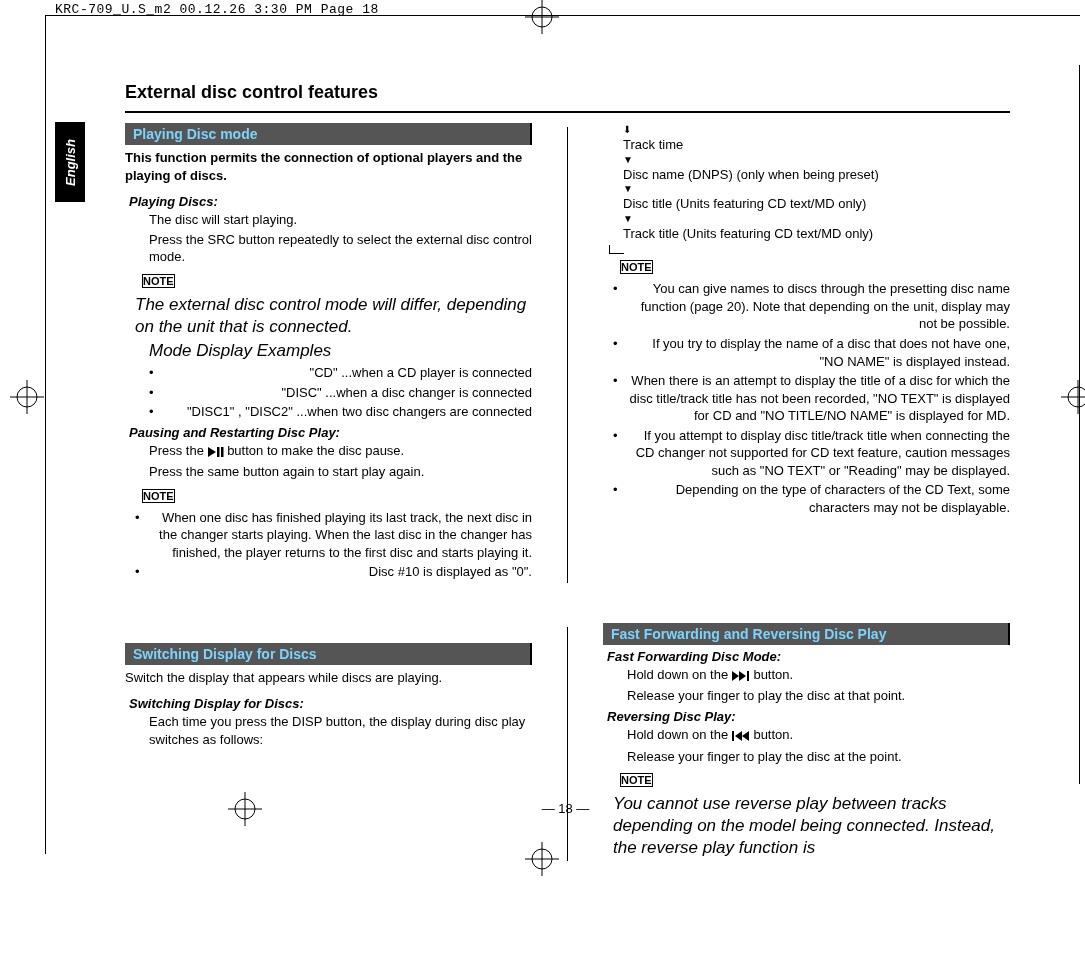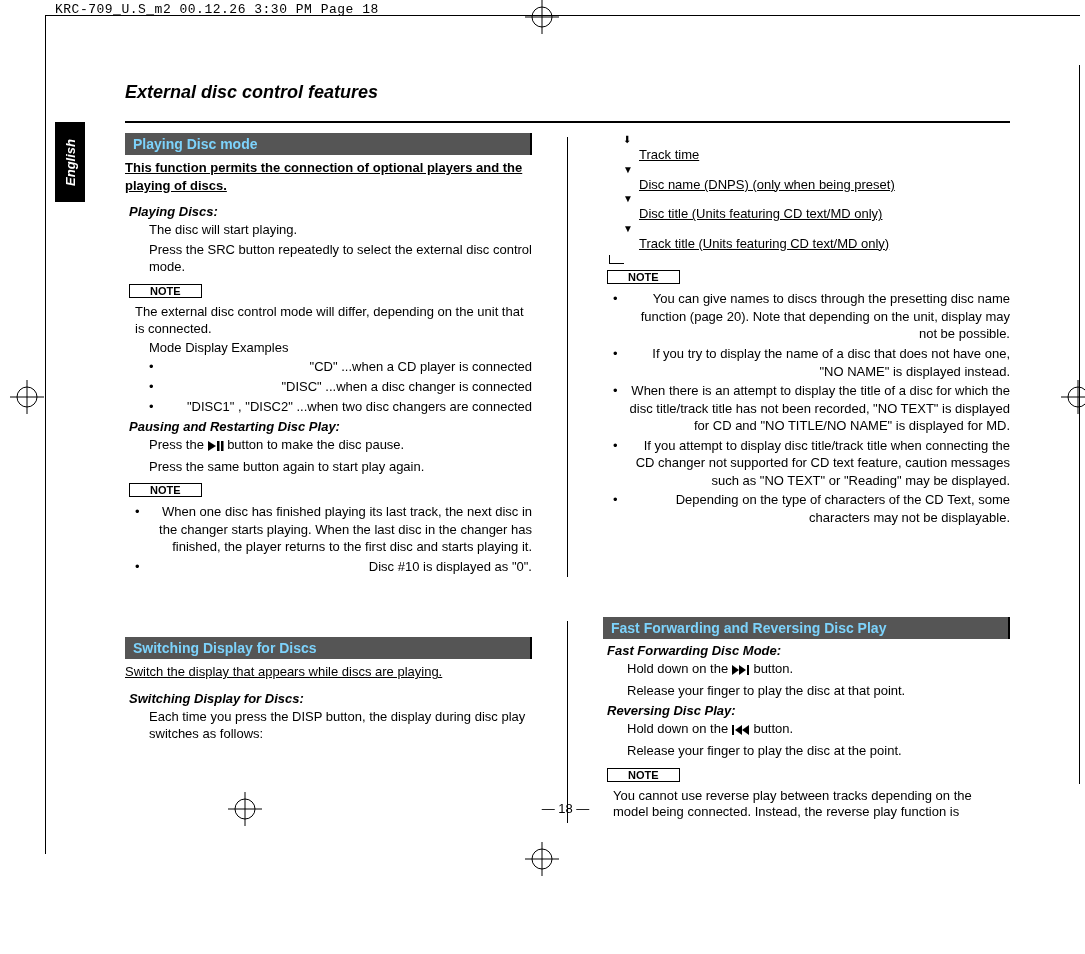--- a/index.html
+++ b/index.html
@@ -58,25 +58,24 @@
     white-space: nowrap;
   }
   .content {
     position: absolute;
     top: 82px;
     left: 125px;
     right: 75px;
     bottom: 130px;
   }
   .section-title {
-    font-style: italic;
     font-weight: bold;
     font-size: 18px;
     border-bottom: 2px solid #000;
-    padding-bottom: 18px;
+    padding-bottom: 8px;
     margin-bottom: 10px;
   }
   .columns {
     display: flex;
     gap: 35px;
   }
   .col {
     flex: 1 1 0;
     min-width: 0;
   }
@@ -93,45 +92,45 @@
     font-size: 14px;
     padding: 3px 8px;
     margin-bottom: 4px;
     border-right: 2px solid #000;
   }
   .intro {
     font-weight: 600;
     font-size: 13px;
     margin-bottom: 10px;
     line-height: 1.35;
-    text-decoration: underline;
   }
   .sub-title {
     font-style: italic;
     font-weight: bold;
     font-size: 13px;
     margin: 4px 0 0 4px;
   }
   .step {
     margin: 2px 0 2px 24px;
     font-size: 13px;
     line-height: 1.35;
   }
   .note-label {
     display: inline-block;
     border: 1.5px solid #000;
     font-size: 11px;
     font-weight: bold;
-    padding: 0px 20px;
-    margin: 6px 0 4px 4px;
+    padding: 0px 0;
+    margin: 6px 0 4px 17px;
   }
   .note-text {
     margin: 2px 0 2px 10px;
-    font-size: 13px;
+    font-size: 17px;
     line-height: 1.3;
+    font-style: italic;
   }
   .bullets {
     list-style: none;
     padding: 0;
     margin: 2px 0 2px 10px;
     text-align: right;
   }
   .bullets li {
     position: relative;
     padding-left: 12px;
@@ -148,21 +147,21 @@
   .flow {
     margin-left: 20px;
     font-size: 13px;
     line-height: 1.2;
   }
   .flow .arrow-down {
     font-size: 10px;
     line-height: 1;
     margin: 2px 0;
   }
-  .flow-item { margin: 1px 16px; text-decoration: underline; }
+  .flow-item { margin: 1px 0; }
   .icon-inline { display:inline-block; vertical-align:-2px; }
   .page-num {
     position: absolute;
     bottom: 8px;
     left: 0;
     right: 4px;
     text-align: center;
     font-size: 13px;
   }
   .row2 { margin-top: 40px; }

